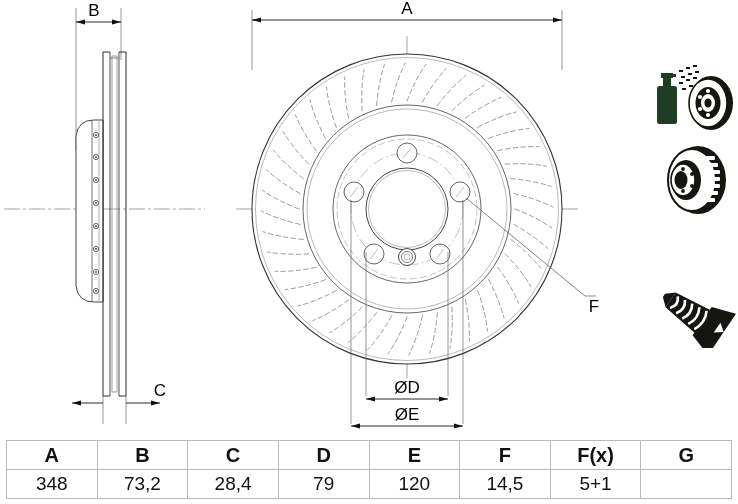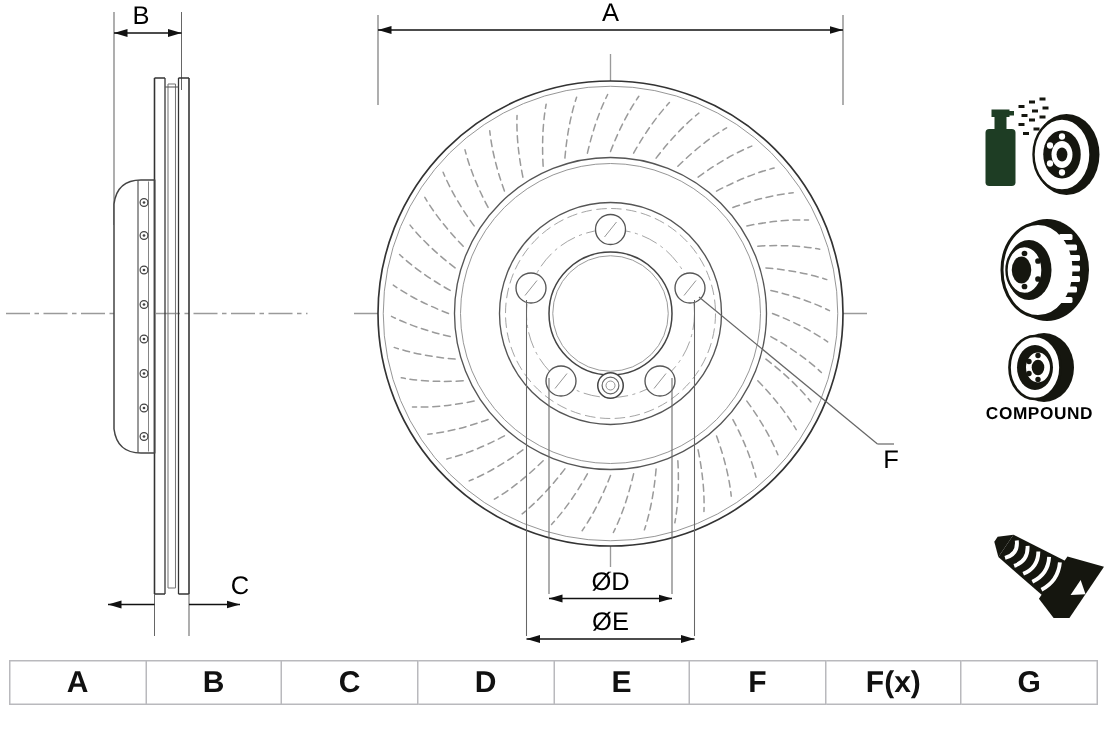--- a/index.html
+++ b/index.html
@@ -309,34 +309,20 @@
         <ellipse cx="38" cy="38" rx="15" ry="20" fill="#15160f"></ellipse>
         <ellipse cx="35" cy="38" rx="12" ry="16" fill="#ffffff" stroke="#15160f" stroke-width="1.6"></ellipse>
         <ellipse cx="33" cy="38" rx="6.5" ry="9" fill="#15160f"></ellipse>
         <circle cx="35" cy="27" r="1.9" fill="#15160f"></circle>
         <circle cx="35" cy="49" r="1.9" fill="#15160f"></circle>
         <circle cx="44" cy="32" r="1.9" fill="#15160f"></circle>
         <circle cx="44" cy="44" r="1.9" fill="#15160f"></circle>
       </svg>
     </div>
 
-    <div class="icon-block" style="margin-top:2px;">
-      <svg width="90" height="52" viewBox="0 0 90 52">
-        <ellipse cx="48" cy="25" rx="20" ry="23" fill="#15160f"></ellipse>
-        <ellipse cx="42" cy="25" rx="17" ry="21" fill="#ffffff" stroke="#15160f" stroke-width="1.8"></ellipse>
-        <ellipse cx="42" cy="25" rx="12" ry="15" fill="#15160f"></ellipse>
-        <ellipse cx="44" cy="25" rx="8" ry="10" fill="#ffffff"></ellipse>
-        <ellipse cx="44" cy="25" rx="4.2" ry="5.2" fill="#15160f"></ellipse>
-        <circle cx="44" cy="17" r="1.8" fill="#15160f"></circle>
-        <circle cx="44" cy="33" r="1.8" fill="#15160f"></circle>
-        <circle cx="38" cy="21" r="1.8" fill="#15160f"></circle>
-        <circle cx="38" cy="29" r="1.8" fill="#15160f"></circle>
-      </svg>
-      <div class="compound-label">COMPOUND</div>
-    </div>
 
     <div class="icon-block" style="margin-top:64px;">
       <svg width="90" height="66" viewBox="0 0 90 66">
         <g transform="rotate(34 45 33)">
 
           <path d="M56,16 L80,8 L80,58 L56,50 Z" fill="#15160f"></path>
           <path d="M72,24 L80,30 L72,36 Z" fill="#ffffff"></path>
 
           <path d="M18,24 L58,19 L58,47 L18,42 Z" fill="#15160f"></path>
 
@@ -360,16 +346,26 @@
       <tr class="hdr">
         <td>A</td>
         <td>B</td>
         <td>C</td>
         <td>D</td>
         <td>E</td>
         <td>F</td>
         <td>F(x)</td>
         <td>G</td>
       </tr>
+      <tr class="val">
+        <td>348</td>
+        <td>73,2</td>
+        <td>28,4</td>
+        <td>79</td>
+        <td>120</td>
+        <td>14,5</td>
+        <td>5+1</td>
+        <td></td>
+      </tr>
     </tbody>
   </table>
 
 </div>
 
 </body></html>

